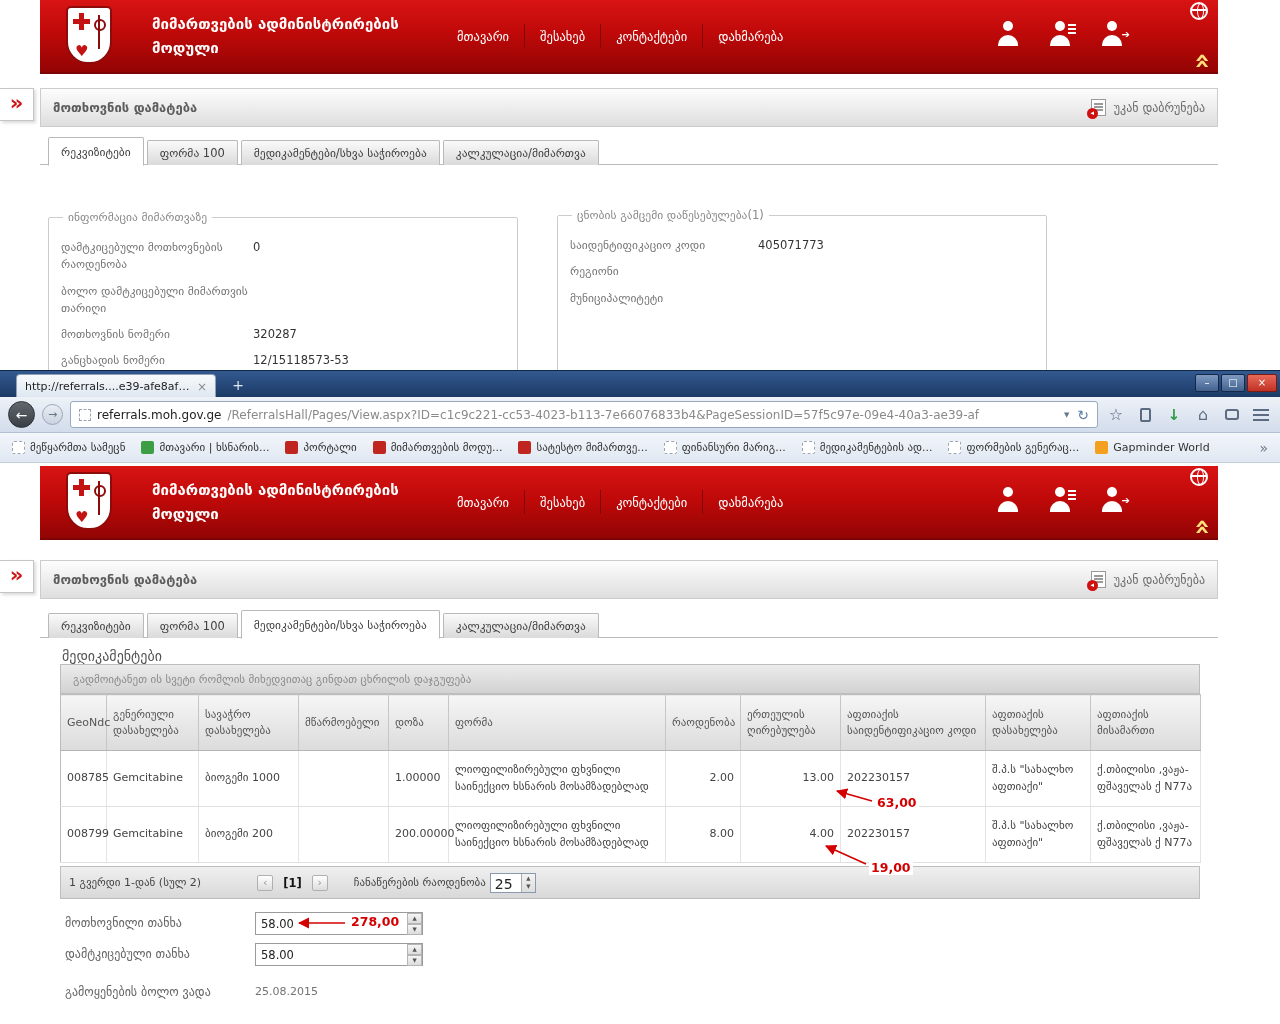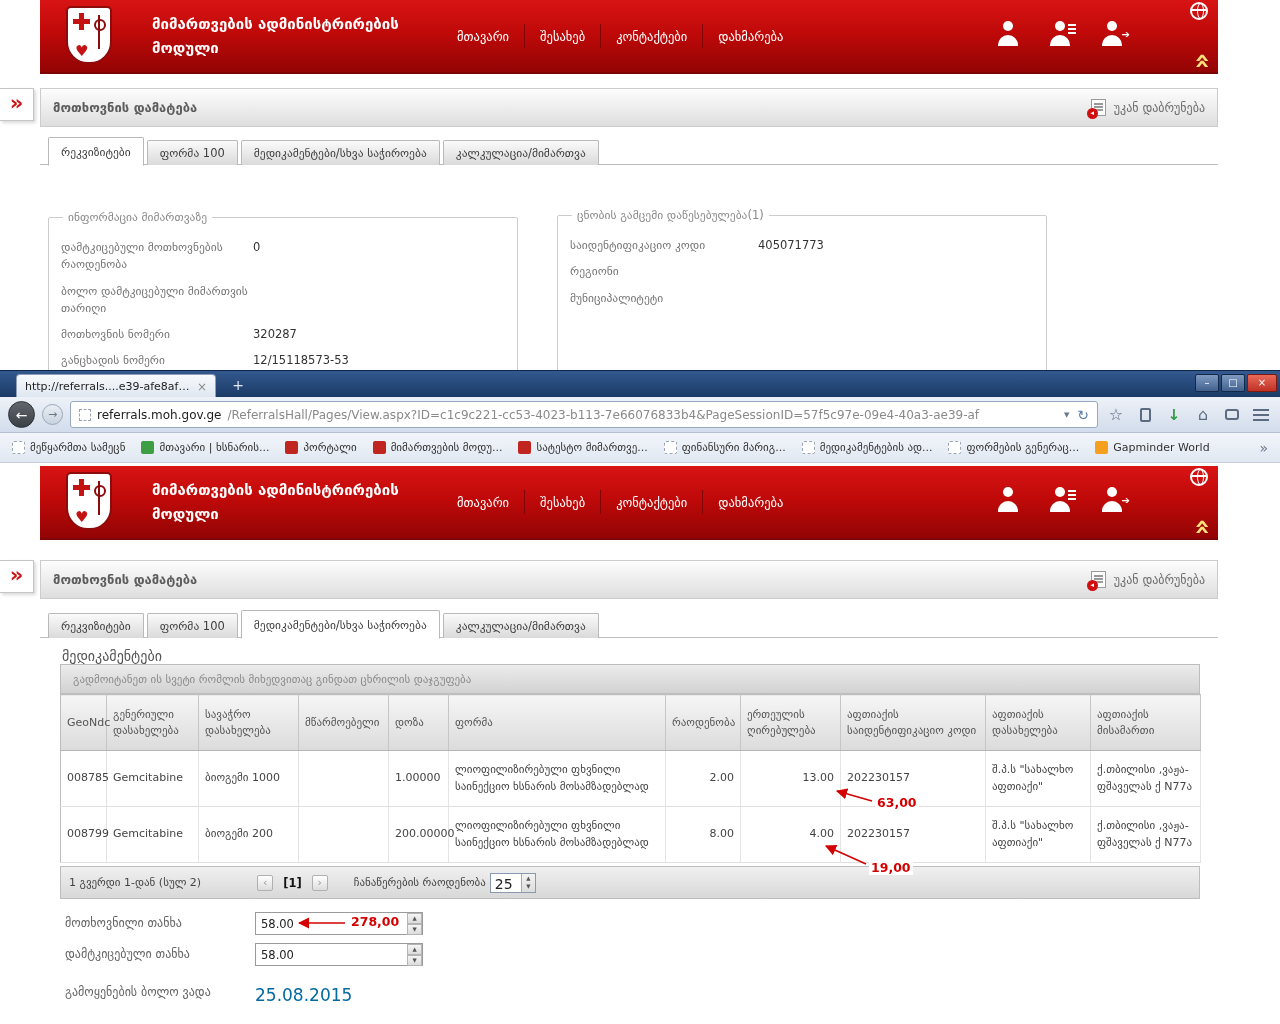--- a/index.html
+++ b/index.html
@@ -197,21 +197,21 @@
 
   .form-label { position:absolute; left:65px; font-size:12px; color:#666; }
   .lb1 { top:453px; } .lb2 { top:484px; } .lb3 { top:522px; }
   .amtwrap { position:absolute; left:255px; width:168px; height:23px; }
   .aw1 { top:449px; } .aw2 { top:480px; }
   .amtwrap input { width:100%; height:100%; border:1px solid #9b9b9b; padding:0 18px 0 5px;
     font-size:11.5px; color:#222; font-family:"DejaVu Sans", sans-serif; background:#fff; }
   .spin { position:absolute; right:1px; top:1px; width:15px; height:21px; display:flex; flex-direction:column; }
   .spin .sp { flex:1; background:linear-gradient(#f5f5f5,#dcdcdc); border:1px solid #b5b5b5;
     font-size:5.5px; color:#555; text-align:center; line-height:9px; cursor:pointer; }
-  .expiry-value { position:absolute; left:255px; top:522px; font-size:17px; color:#0369a1; }
+  .expiry-value { position:absolute; left:255px; top:522px; font-size:11px; color:#737373; }
 
   
   .anno { position:absolute; color:#d40000; font-size:12.5px; font-weight:bold;
     background:#fff; padding:0 2px; z-index:60; }
   .anno1 { left:875px; top:795px; }
   .anno2 { left:869px; top:860px; }
   .anno3 { left:349px; top:914px; }
   .anno-svg { position:absolute; inset:0; width:1280px; height:1024px; pointer-events:none; z-index:55; }
 </style>
 </head>

